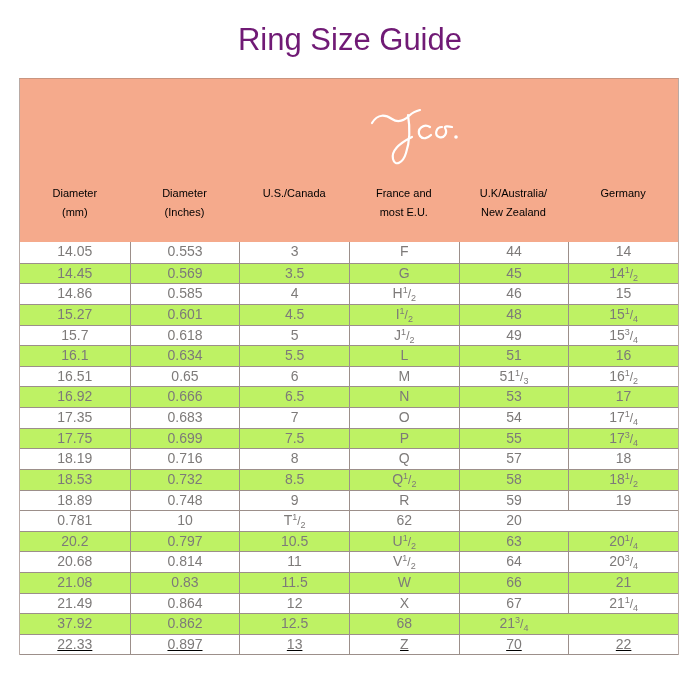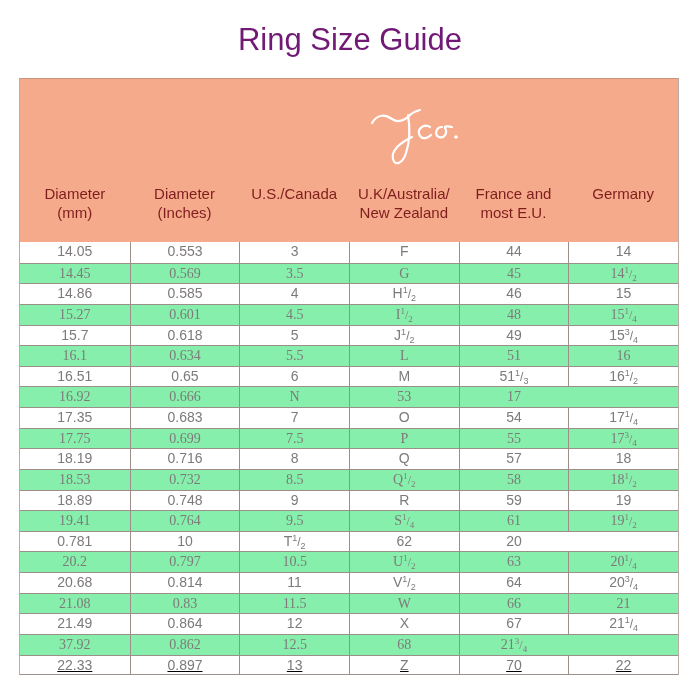--- a/index.html
+++ b/index.html
@@ -18,27 +18,27 @@
     .header {
       background: #F5AA8C; height: 163px; position: relative;
     }
     .logo {
       position: absolute; left: 340px; top: 14px; width: 120px; height: 80px;
     }
     .head-row {
       position: absolute; left: 0; top: 105px; width: 658px; display: flex;
     }
     .head-cell {
-      width: 109.66px; text-align: center; color: #7f1d1d; font-size: 15px; line-height: 19px;
+      width: 109.66px; text-align: center; color: #000000; font-size: 11px; line-height: 19px;
       white-space: pre-line;
     }
     .rows { }
     .row { display: flex; height: 20.63px; border-top: 1px solid #9c8f8a; box-sizing: border-box; }
     .row:first-child { border-top: none; }
-    .row.alt { background: #86efac; font-family: Liberation Serif, serif; }
+    .row.alt { background: #bef264; }
     .row:last-child { border-bottom: 1px solid #9c8f8a; text-decoration: underline; }
     .cell {
       width: 109.66px; text-align: center; color: #7d7a79; font-size: 14px; line-height: 19.6px;
       border-left: 1px solid #9c8f8a; box-sizing: border-box;
     }
     .cell:first-child { border-left: none; }
     .cell sup { font-size: 9px; vertical-align: 5px; line-height: 0; }
     .cell sub { font-size: 9px; vertical-align: -3px; line-height: 0; }
     .cell .slash { font-size: 12px; }
   </style>
@@ -55,24 +55,24 @@
       <path d="M70 34 C 64 30, 56 36, 60 43 C 63 47, 68 45, 71 42" fill="none" stroke="#ffffff" stroke-width="2.2" stroke-linecap="round"></path>
       <path d="M82 34 C 76 34, 74 42, 79 44 C 84 46, 88 40, 85 35 C 84 33, 88 33, 92 34" fill="none" stroke="#ffffff" stroke-width="2.2" stroke-linecap="round"></path>
       <circle cx="96" cy="44" r="1.8" fill="#ffffff"></circle>
     </svg>
     <div class="head-row">
       <div class="head-cell">Diameter
 (mm)</div>
       <div class="head-cell">Diameter
 (Inches)</div>
       <div class="head-cell">U.S./Canada</div>
+      <div class="head-cell">France and
+most E.U.</div>
       <div class="head-cell">U.K/Australia/
 New Zealand</div>
-      <div class="head-cell">France and
-most E.U.</div>
       <div class="head-cell">Germany</div>
     </div>
   </div>
   <div class="rows" id="rows">
       <div class="row">
         <div class="cell">14.05</div>
         <div class="cell">0.553</div>
         <div class="cell">3</div>
         <div class="cell">F</div>
         <div class="cell">44</div>
@@ -122,20 +122,21 @@
         <div class="cell">16.51</div>
         <div class="cell">0.65</div>
         <div class="cell">6</div>
         <div class="cell">M</div>
         <div class="cell">51<sup>1</sup><span class="slash">/</span><sub>3</sub></div>
         <div class="cell">16<sup>1</sup><span class="slash">/</span><sub>2</sub></div>
       </div>
       <div class="row alt">
         <div class="cell">16.92</div>
         <div class="cell">0.666</div>
+        <div class="cell">6.5</div>
         <div class="cell">N</div>
         <div class="cell">53</div>
         <div class="cell">17</div>
       </div>
       <div class="row">
         <div class="cell">17.35</div>
         <div class="cell">0.683</div>
         <div class="cell">7</div>
         <div class="cell">O</div>
         <div class="cell">54</div>
@@ -166,28 +167,20 @@
         <div class="cell">18<sup>1</sup><span class="slash">/</span><sub>2</sub></div>
       </div>
       <div class="row">
         <div class="cell">18.89</div>
         <div class="cell">0.748</div>
         <div class="cell">9</div>
         <div class="cell">R</div>
         <div class="cell">59</div>
         <div class="cell">19</div>
       </div>
-      <div class="row alt">
-        <div class="cell">19.41</div>
-        <div class="cell">0.764</div>
-        <div class="cell">9.5</div>
-        <div class="cell">S<sup>1</sup><span class="slash">/</span><sub>4</sub></div>
-        <div class="cell">61</div>
-        <div class="cell">19<sup>1</sup><span class="slash">/</span><sub>2</sub></div>
-      </div>
       <div class="row">
         <div class="cell">0.781</div>
         <div class="cell">10</div>
         <div class="cell">T<sup>1</sup><span class="slash">/</span><sub>2</sub></div>
         <div class="cell">62</div>
         <div class="cell">20</div>
       </div>
       <div class="row alt">
         <div class="cell">20.2</div>
         <div class="cell">0.797</div>

